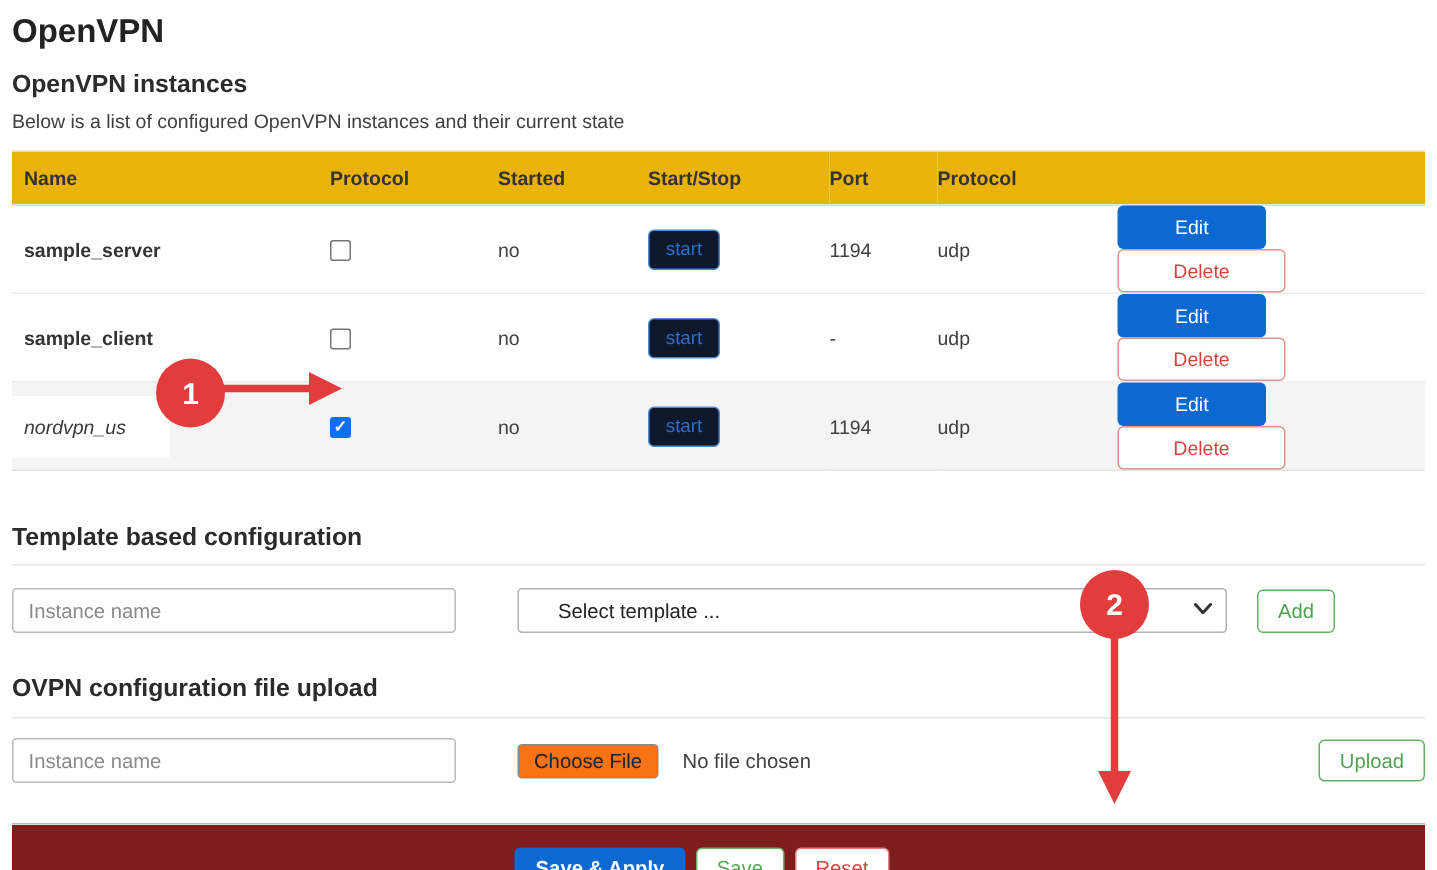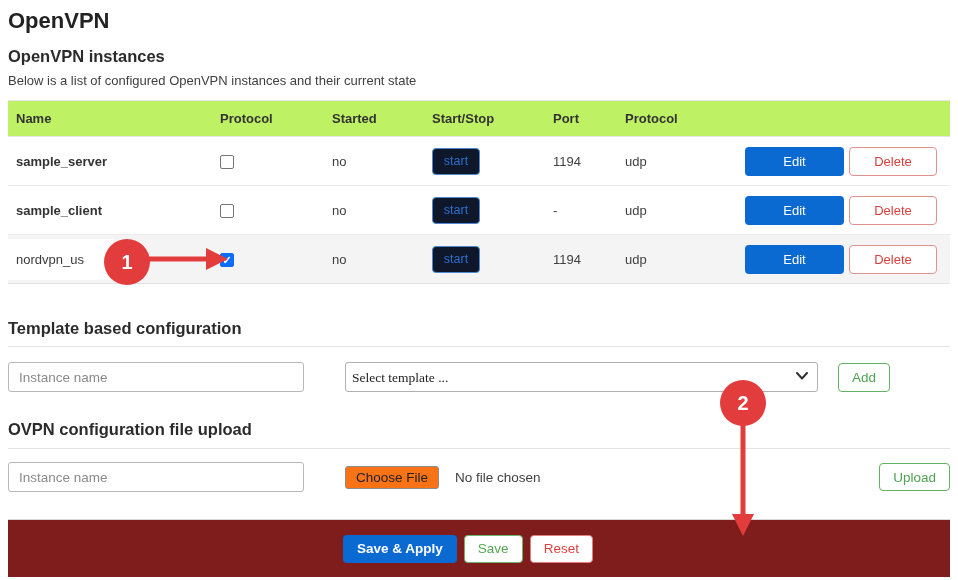--- a/index.html
+++ b/index.html
@@ -25,30 +25,30 @@
   p.section-desc { font-size: 13px; line-height: 15px; margin: 0 0 12px 0; color: #404040; }
 
   
   table.instances {
     width: 942px; border-collapse: collapse; table-layout: fixed;
   }
   table.instances th, table.instances td {
     padding: 0; text-align: left; vertical-align: middle; font-size: 13px;
   }
   table.instances th:first-child, table.instances td:first-child { padding-left: 8px; }
-  thead tr { height: 36px; background: #bef264; }
+  thead tr { height: 36px; background: #eab308; }
   thead th {
     font-weight: 700; color: #333;
     border-top: 1px solid #e4e4e4; border-bottom: 1px solid #e4e4e4;
   }
   tbody tr { height: 49px; border-bottom: 1px solid #ececec; }
   tbody tr:last-child { border-bottom: 1px solid #e2e2e2; }
   tbody tr.row-highlight { background: #f4f4f4; }
   td.name-cell { font-weight: 700; color: #333; }
-  tr.row-highlight td.name-cell { padding-left: 0; font-weight: 400; }
+  tr.row-highlight td.name-cell { padding-left: 0; font-weight: 400; font-style: italic; }
   .name-box {
     background: #fff; width: 105px; height: 41px;
     display: flex; align-items: center; padding-left: 8px;
     color: #3a3a3a;
   }
 
   .cb {
     display: inline-block; width: 14px; height: 14px;
     border: 1px solid #767676; border-radius: 2px; background: #fff;
     cursor: pointer; vertical-align: middle;
@@ -65,21 +65,21 @@
     background: #0f172a; border: 1px solid #4d88d0; border-radius: 4px;
     color: #2a6fce; font-size: 12.5px; line-height: 25px; text-align: center;
   }
   .actions-cell { text-align: right; }
   .btn-edit {
     display: inline-block; width: 99px; height: 29px; line-height: 29px;
     background: #0b69d2; border: none; border-radius: 4px;
     color: #fff; font-size: 13px; text-align: center; margin-left: 5px;
   }
   .btn-delete {
-    display: inline-block; width: 88px; height: 29px; line-height: 27px;
+    display: inline-block; width: 112px; height: 29px; line-height: 27px;
     background: #fff; border: 1px solid #e39090; border-radius: 4px;
     color: #d9413d; font-size: 13px; text-align: center; margin-left: 5px;
   }
 
   
   h2.sub-heading { margin: 35px 0 8px 0; }
   h2.sub-heading-2 { margin: 28px 0 9px 0; }
   hr.divider { border: none; border-top: 1px solid #e3e3e3; margin: 0 0 15px 0; width: 942px; }
   hr.divider-2 { margin-bottom: 13px; }
 
@@ -89,22 +89,22 @@
     padding: 0 10px; font-size: 13.5px; color: #333;
     font-family: "Liberation Sans", sans-serif; outline: none;
   }
   .text-input::placeholder { color: #8a8a8a; opacity: 1; }
 
   .select-wrap { position: relative; width: 473px; margin-left: 41px; }
   select.template-select {
     appearance: none; -webkit-appearance: none;
     width: 100%; height: 30px; background: #fff;
     border: 1px solid #b0b0b0; border-radius: 3px;
-    padding: 0 30px 0 6px; font-size: 13.5px; color: #222;
-    font-family: Liberation Serif, serif; cursor: pointer;
+    padding: 0 30px 0 26px; font-size: 13.5px; color: #222;
+    font-family: Liberation Sans, sans-serif; cursor: pointer;
   }
   .chevron { position: absolute; right: 10px; top: 10px; pointer-events: none; }
 
   .btn-green {
     height: 29px; background: #fff; border: 1px solid #63b165; border-radius: 4px;
     color: #4fa351; font-size: 13.5px; padding: 0 13px;
   }
   .btn-add { margin-left: 20px; }
   .btn-upload { margin-left: auto; height: 28px; }
 

